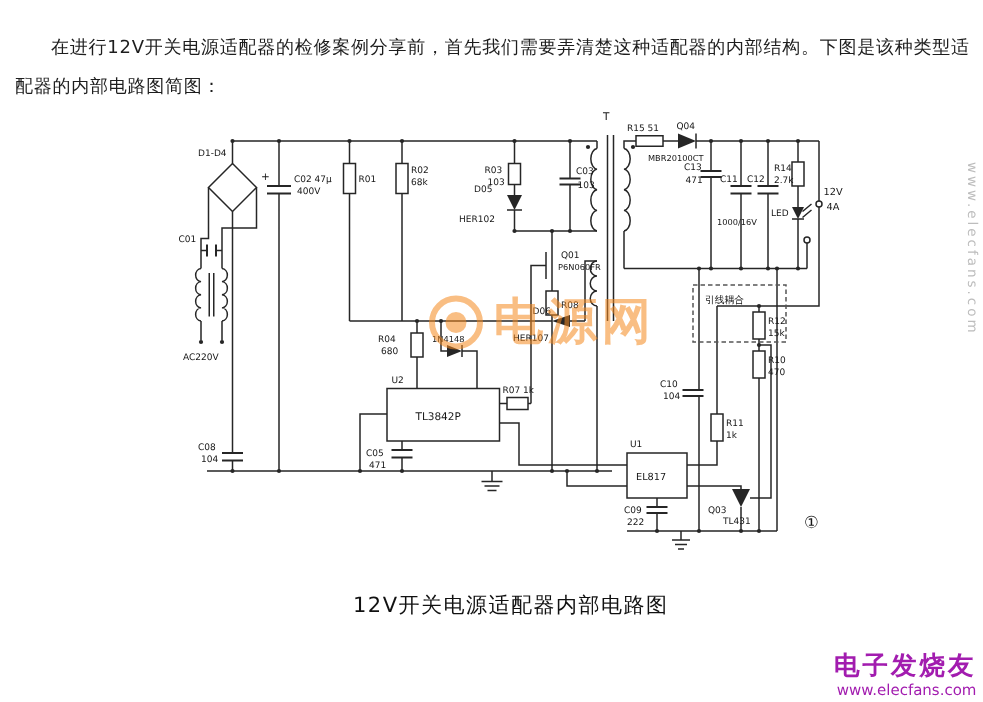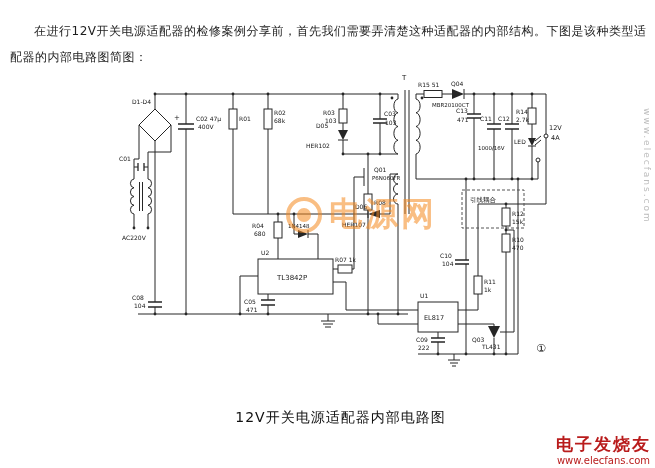--- a/index.html
+++ b/index.html
@@ -3,21 +3,21 @@
 <meta charset="utf-8">
 <style>
   html,body{margin:0;padding:0;background:#ffffff;}
   .page{position:relative;width:655px;height:468px;background:#fff;overflow:hidden;
         font-family:"DejaVu Sans","Liberation Sans",sans-serif;color:#1d1d1d;}
   .para{position:absolute;font-size:12px;line-height:26px;text-indent:2em;letter-spacing:.5px;}
   .para.intro{top:6px;left:10px;right:8px;}
   .para.case{top:428px;left:10px;right:6px;white-space:nowrap;}
   .figure{position:absolute;left:118px;top:64px;width:445px;height:330px;}
   .caption{position:absolute;top:395px;left:118px;width:445px;text-align:center;
-           font-size:14px;color:#111;letter-spacing:1px;margin-top:14px;}
+           font-size:14px;color:#111;letter-spacing:1px;}
   svg{display:block;}
   #schem text{fill:#161616;font-family:"DejaVu Sans",sans-serif;}
   .w{stroke:#262626;stroke-width:1;fill:none;}
   .p2{stroke:#262626;stroke-width:1.3;fill:none;}
   .comp{stroke:#262626;fill:none;}
   .d{fill:#262626;stroke:none;}
   .box{stroke:#262626;fill:none;stroke-width:1;}
   .dash{stroke:#555;fill:none;stroke-width:1;stroke-dasharray:3,2;}
   
   .wm{position:absolute;left:168px;top:128px;opacity:.55;pointer-events:none;}
@@ -248,17 +248,17 @@
         <span class="wm-cn" style="color: rgb(245, 137, 31);">电源网</span>
       </div>
     </div>
   </div>
 
   <div class="caption">12V开关电源适配器内部电路图</div>
 
 
   <div class="side-wm">www.elecfans.com</div>
 
-  <div class="corner-wm" style="color: #b91c1c; text-align: center;">
+  <div class="corner-wm" style="color: #a21caf;">
     <div class="l1">电子发烧友</div>
     <div class="l2">www.elecfans.com</div>
   </div>
 </div>
 
 </body></html>

